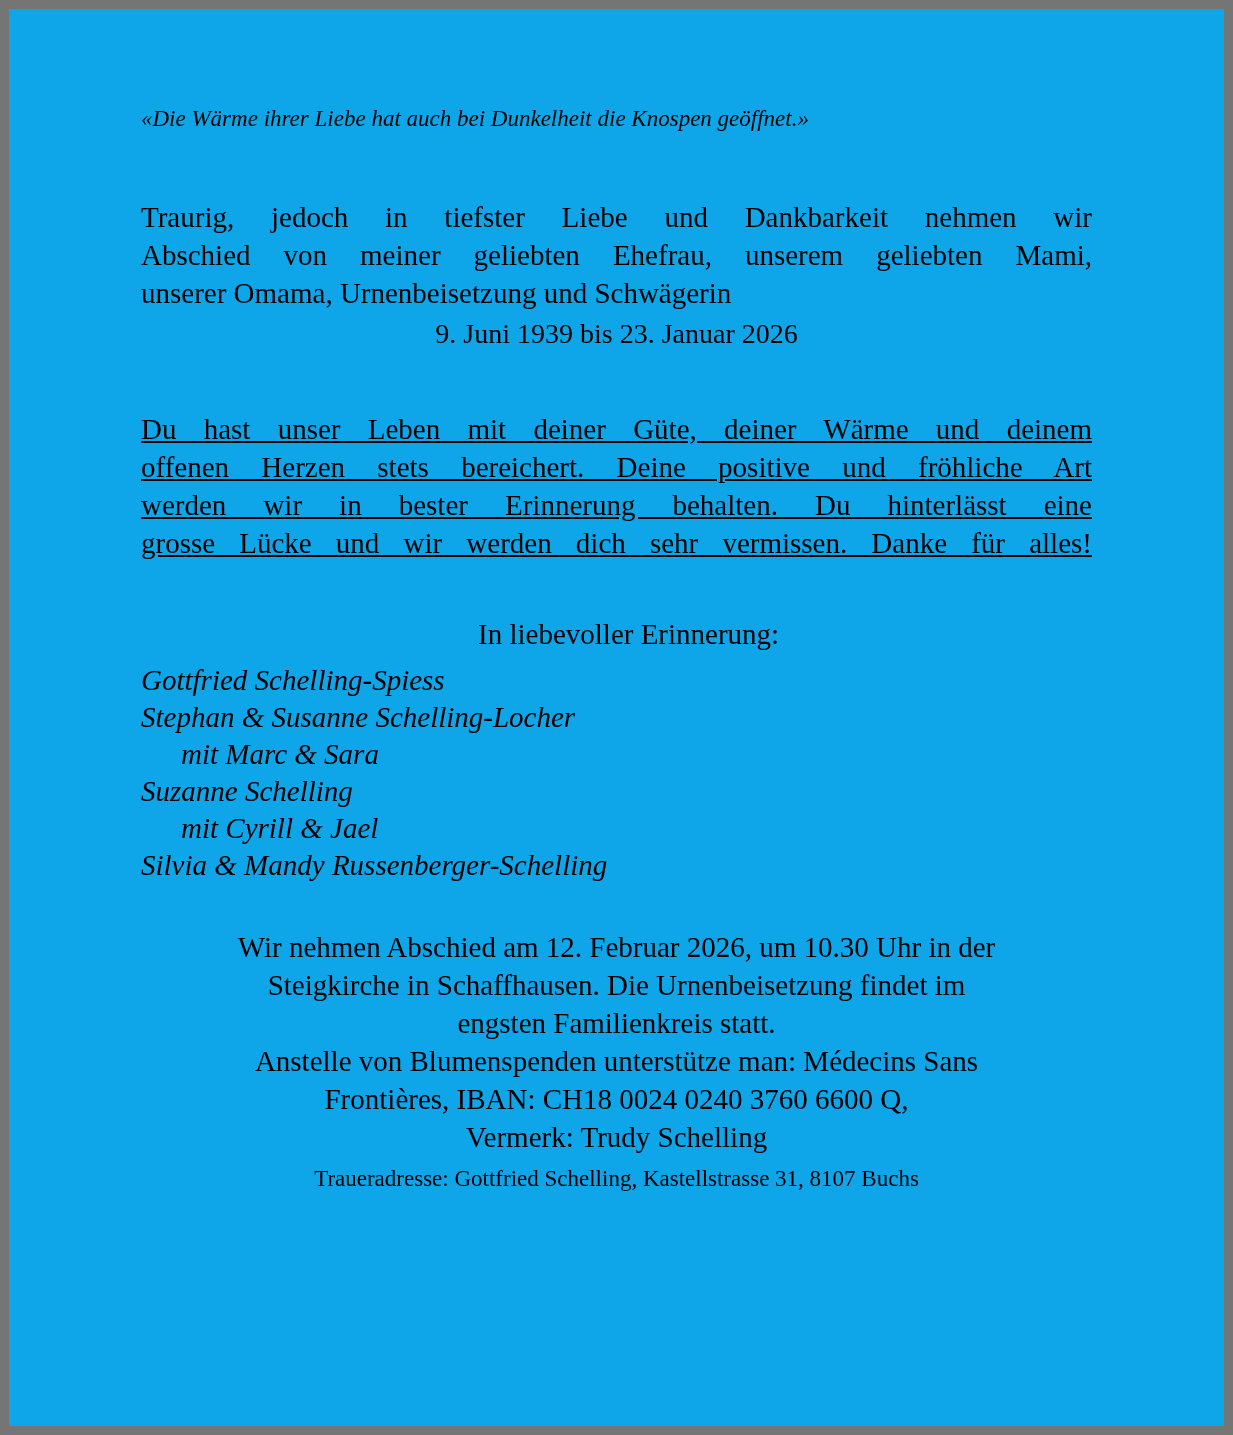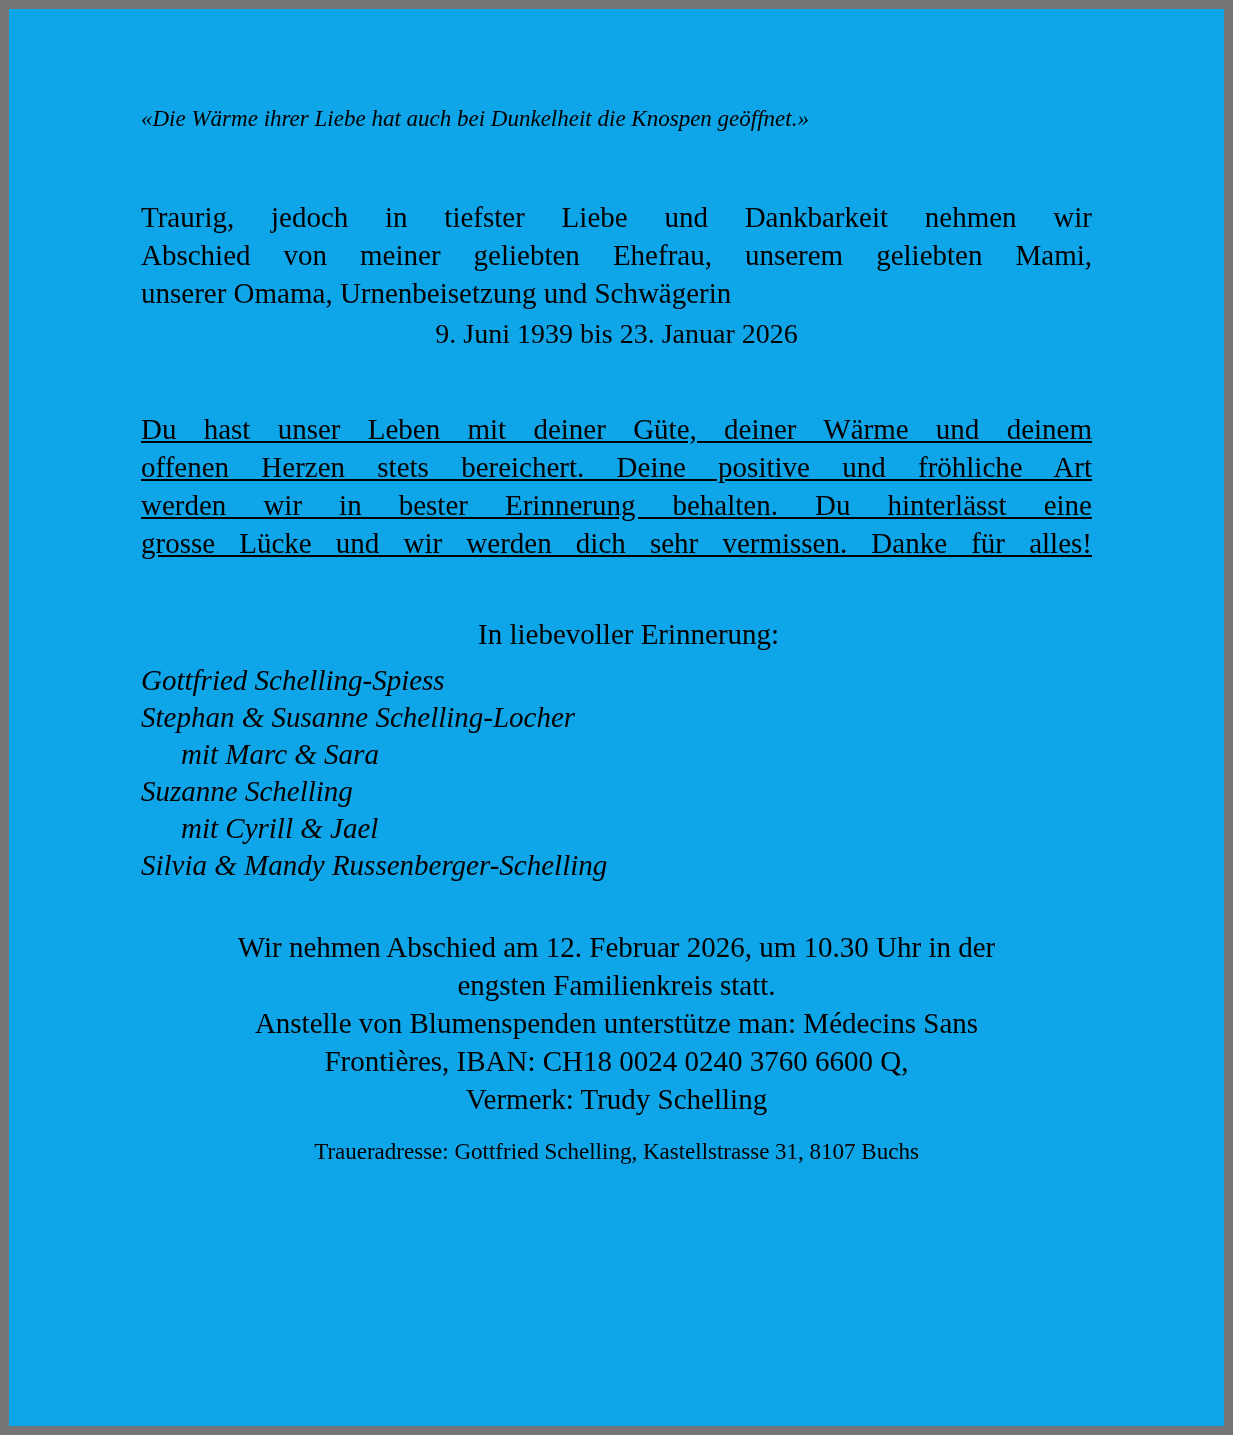--- a/index.html
+++ b/index.html
@@ -72,21 +72,21 @@
     font-size: 29px;
     line-height: 38px;
   }
   .donation {
     margin-top: 0;
     text-align: center;
     font-size: 29px;
     line-height: 38px;
   }
   .address {
-    margin-top: 19px;
+    margin-top: 8px;
     text-align: center;
     font-size: 23px;
     line-height: 30px;
   }
 </style>
 </head>
 <body>
 
 <div class="frame">
   <div class="content">
@@ -115,20 +115,21 @@
       <li>Gottfried Schelling-Spiess</li>
       <li>Stephan &amp; Susanne Schelling-Locher</li>
       <li class="indent">mit Marc &amp; Sara</li>
       <li>Suzanne Schelling</li>
       <li class="indent">mit Cyrill &amp; Jael</li>
       <li>Silvia &amp; Mandy Russenberger-Schelling</li>
     </ul>
 
     <div class="service">
       <div>Wir nehmen Abschied am 12. Februar 2026, um 10.30 Uhr in der</div>
+      <div>Steigkirche in Schaffhausen. Die Urnenbeisetzung findet im</div>
       <div>engsten Familienkreis statt.</div>
     </div>
 
     <div class="donation">
       <div>Anstelle von Blumenspenden unterstütze man: Médecins Sans</div>
       <div>Frontières, IBAN: CH18 0024 0240 3760 6600 Q,</div>
       <div>Vermerk: Trudy Schelling</div>
     </div>
 
     <div class="address">Traueradresse: Gottfried Schelling, Kastellstrasse 31, 8107 Buchs</div>

